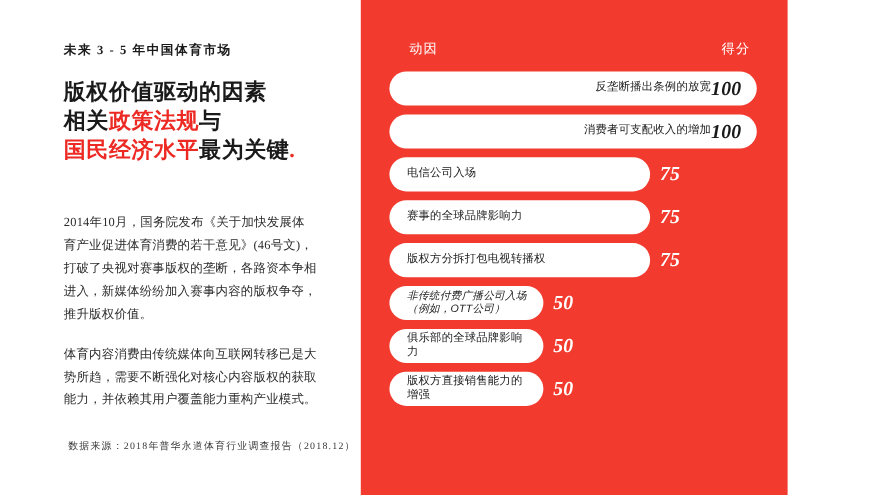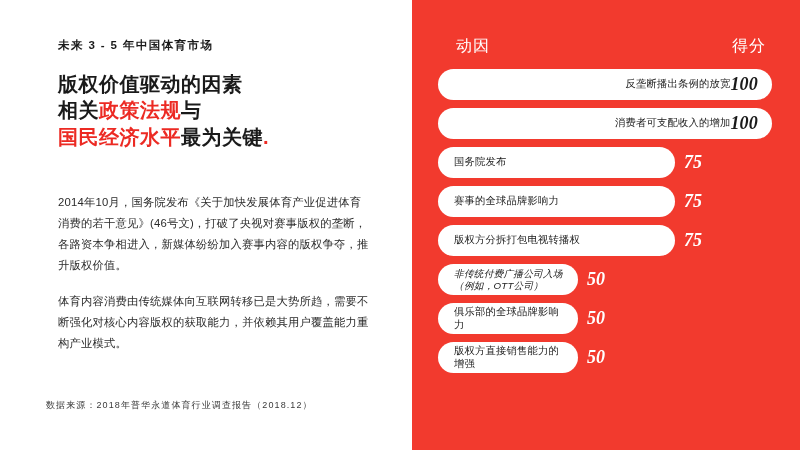--- a/index.html
+++ b/index.html
@@ -15,25 +15,26 @@
   }
   .page {
     position: relative;
     width: 800px;
     height: 450px;
     display: flex;
   }
   
   .left {
     position: relative;
-    width: 412px;
+    width: 328px;
     height: 450px;
     background: #ffffff;
     box-sizing: border-box;
     padding: 36px 40px 20px 58px;
+    font-family: Liberation Serif, serif;
   }
   .eyebrow {
     font-size: 11.5px;
     font-weight: bold;
     color: #1a1a1a;
     letter-spacing: 1.4px;
     margin: 2px 0 18px 0;
   }
   .headline {
     font-size: 20px;
@@ -56,41 +57,41 @@
   .para {
     font-size: 11.3px;
     line-height: 1.85;
     color: #2b2b2b;
     margin: 0 0 15px 0;
     letter-spacing: 0.2px;
     max-width: 318px;
   }
   .source {
     position: absolute;
-    left: 46px;
+    left: 62px;
     bottom: 38px;
     font-size: 9px;
     color: #3a3a3a;
     letter-spacing: 1.1px;
   }
   
   .right {
     position: relative;
     width: 388px;
     height: 450px;
     background: #f23a2e;
     box-sizing: border-box;
     padding: 36px 28px 20px 26px;
   }
   .col-head {
     display: flex;
     justify-content: space-between;
     align-items: baseline;
     color: #ffffff;
-    font-size: 16px;
+    font-size: 12px;
     letter-spacing: 1px;
     padding: 0 6px 0 18px;
     margin-bottom: 12px;
   }
   .bar-row {
     display: flex;
     align-items: center;
     margin-bottom: 8px;
     height: 31px;
   }
@@ -178,21 +179,21 @@
         <div class="bar-row">
           <div class="bar" style="width: 334px;">
             <div class="bar-inside-wrap">
               <span class="bar-label">消费者可支配收入的增加</span>
               <span class="bar-value inside">100</span>
             </div>
           </div>
         </div>
         <div class="bar-row">
           <div class="bar" style="width: 237px;">
-            <span class="bar-label">国务院发布</span>
+            <span class="bar-label">电信公司入场</span>
           </div>
           <span class="bar-value">75</span>
         </div>
         <div class="bar-row">
           <div class="bar" style="width: 237px;">
             <span class="bar-label">赛事的全球品牌影响力</span>
           </div>
           <span class="bar-value">75</span>
         </div>
         <div class="bar-row">

